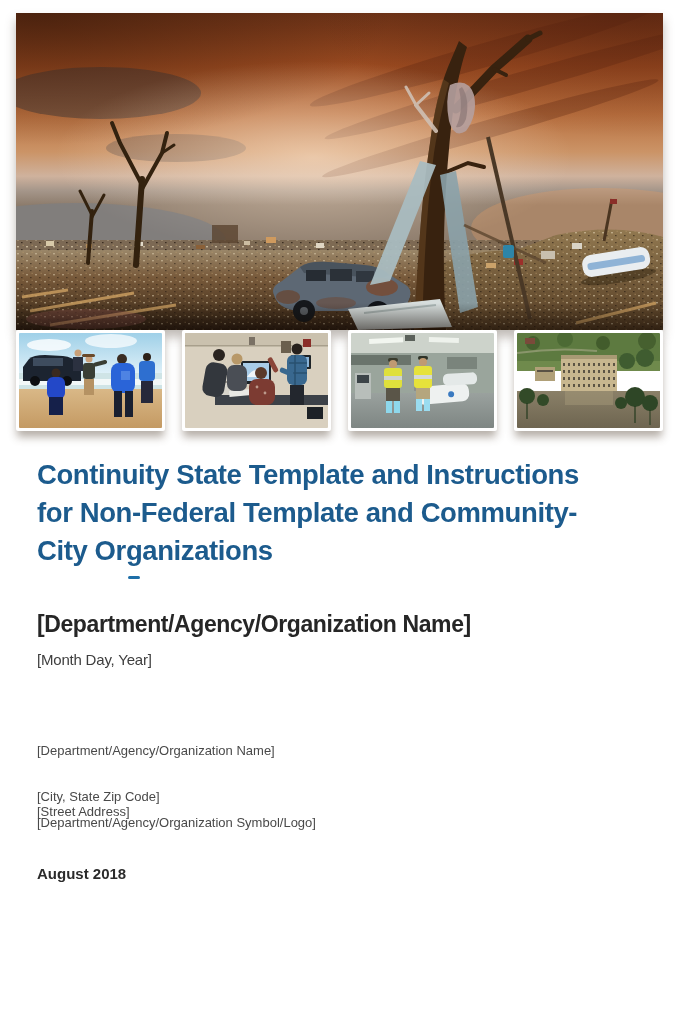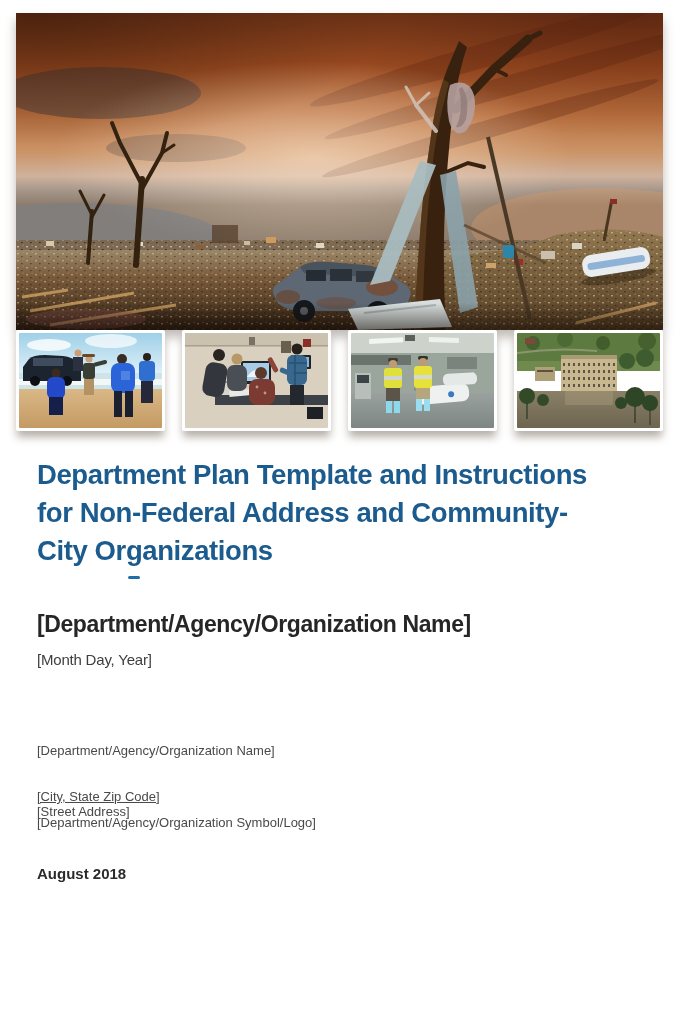--- a/index.html
+++ b/index.html
@@ -36,21 +36,21 @@
   }
   .org-heading {
     position:absolute; left:37px; top:611px; font-size:23px; font-weight:700;
     color:#262626; letter-spacing:-0.4px;
   }
   .date-line {
     position:absolute; left:37px; top:651px; font-size:15px; font-weight:400;
     color:#3e3e3e; letter-spacing:-0.2px;
   }
   .small-line { position:absolute; left:37px; font-size:13px; color:#494949; }
-  .sl-1 { top:743px; } .sl-2 { top:804px; } .sl-3 { top:789px;text-decoration:underline; } .sl-4 { top:815px; }
+  .sl-1 { top:743px; } .sl-2 { top:804px; } .sl-3 { top:789px; } .sl-4 { top:815px; }
   .pub-date {
     position:absolute; left:37px; top:840px; font-size:15px; font-weight:700; color:#2b2b2b;margin-top:25px;
   }
 </style>
 </head>
 <body>
 
 <div class="page">
 
   <div class="hero" role="img" aria-label="Tornado aftermath: debris field with wrecked car and stripped dead tree under an orange storm sky">
@@ -373,22 +373,22 @@
           <circle cx="133" cy="70" r="8" fill="#2e4626"></circle>
         <circle cx="104" cy="70" r="6" fill="#2e4626"></circle>
         <line x1="10" y1="70" x2="10" y2="86" stroke="#243a1e" stroke-width="2" opacity="0.6"></line>
         <line x1="118" y1="73" x2="118" y2="90" stroke="#243a1e" stroke-width="2" opacity="0.6"></line>
         <line x1="133" y1="77" x2="133" y2="92" stroke="#243a1e" stroke-width="2" opacity="0.5"></line>
       </svg>
     </div>
   </div>
 
   <div class="title">
-    <div>Department Plan Template and Instructions</div>
-    <div>for Non-Federal Address and Community-</div>
+    <div>Continuity State Template and Instructions</div>
+    <div>for Non-Federal Template and Community-</div>
     <div>City Organizations</div>
   </div>
   <div class="title-dash"></div>
 
   <div class="org-heading">[Department/Agency/Organization Name]</div>
   <div class="date-line">[Month Day, Year]</div>
 
   <div class="small-line sl-1">[Department/Agency/Organization Name]</div>
   <div class="small-line sl-2">[Street Address]</div>
   <div class="small-line sl-3">[City, State Zip Code]</div>

